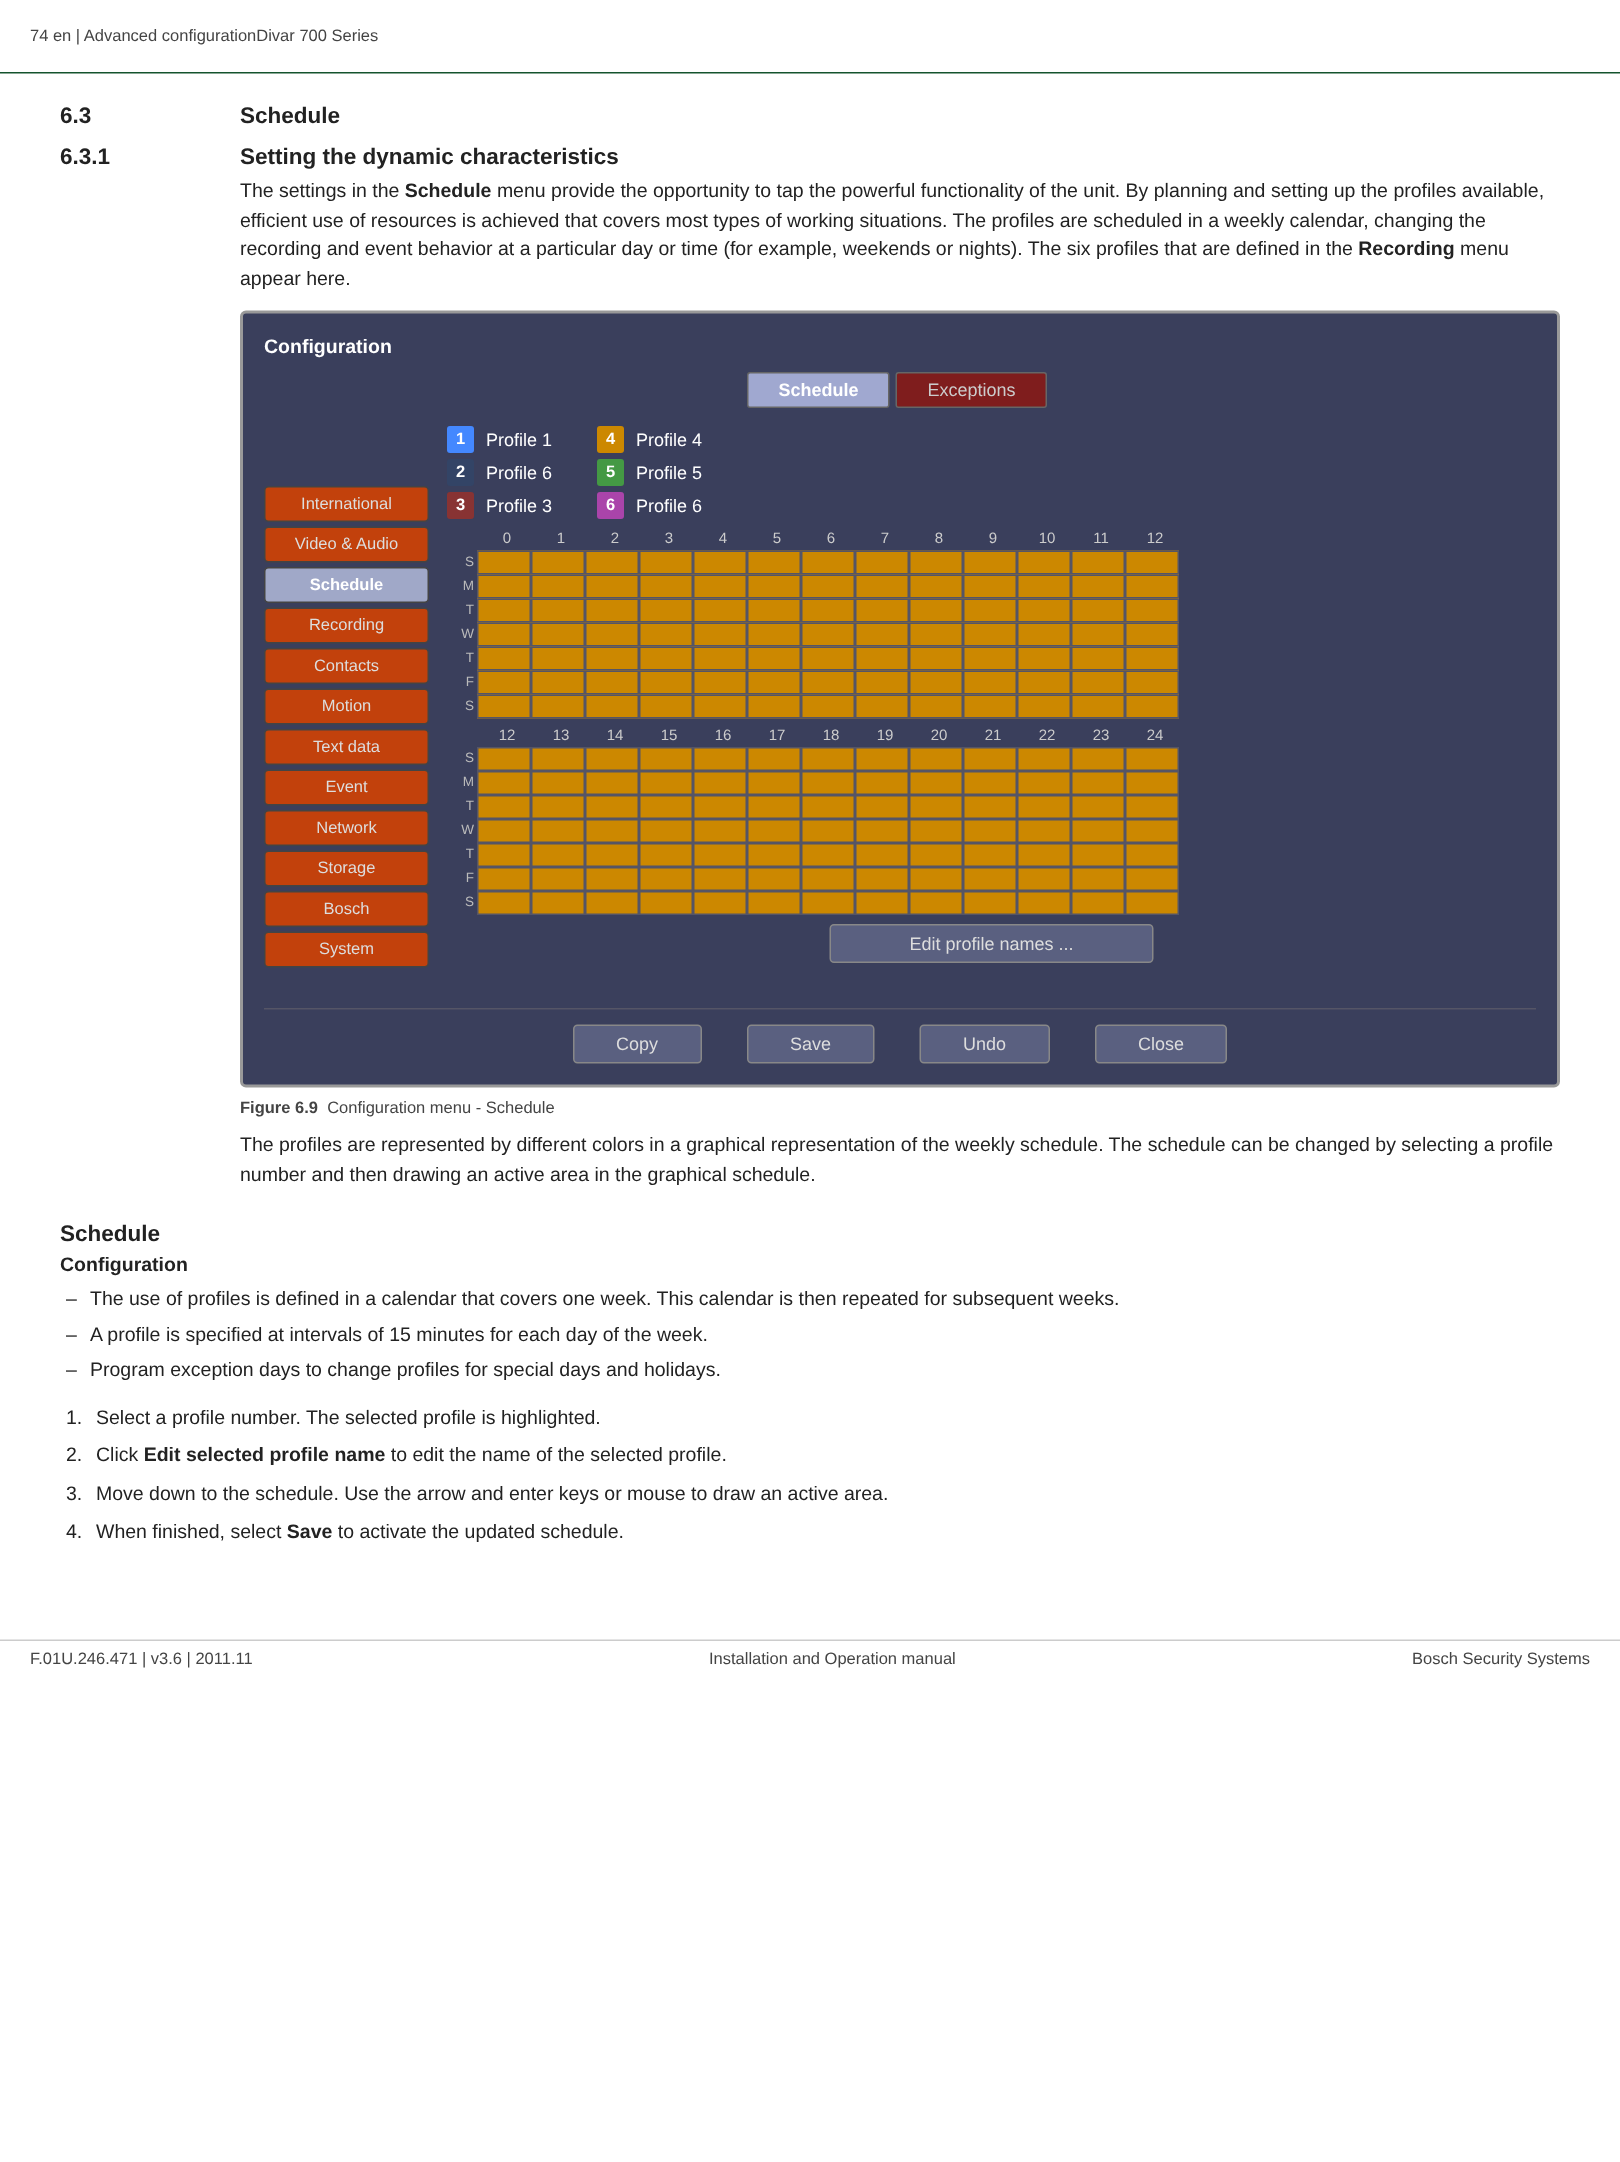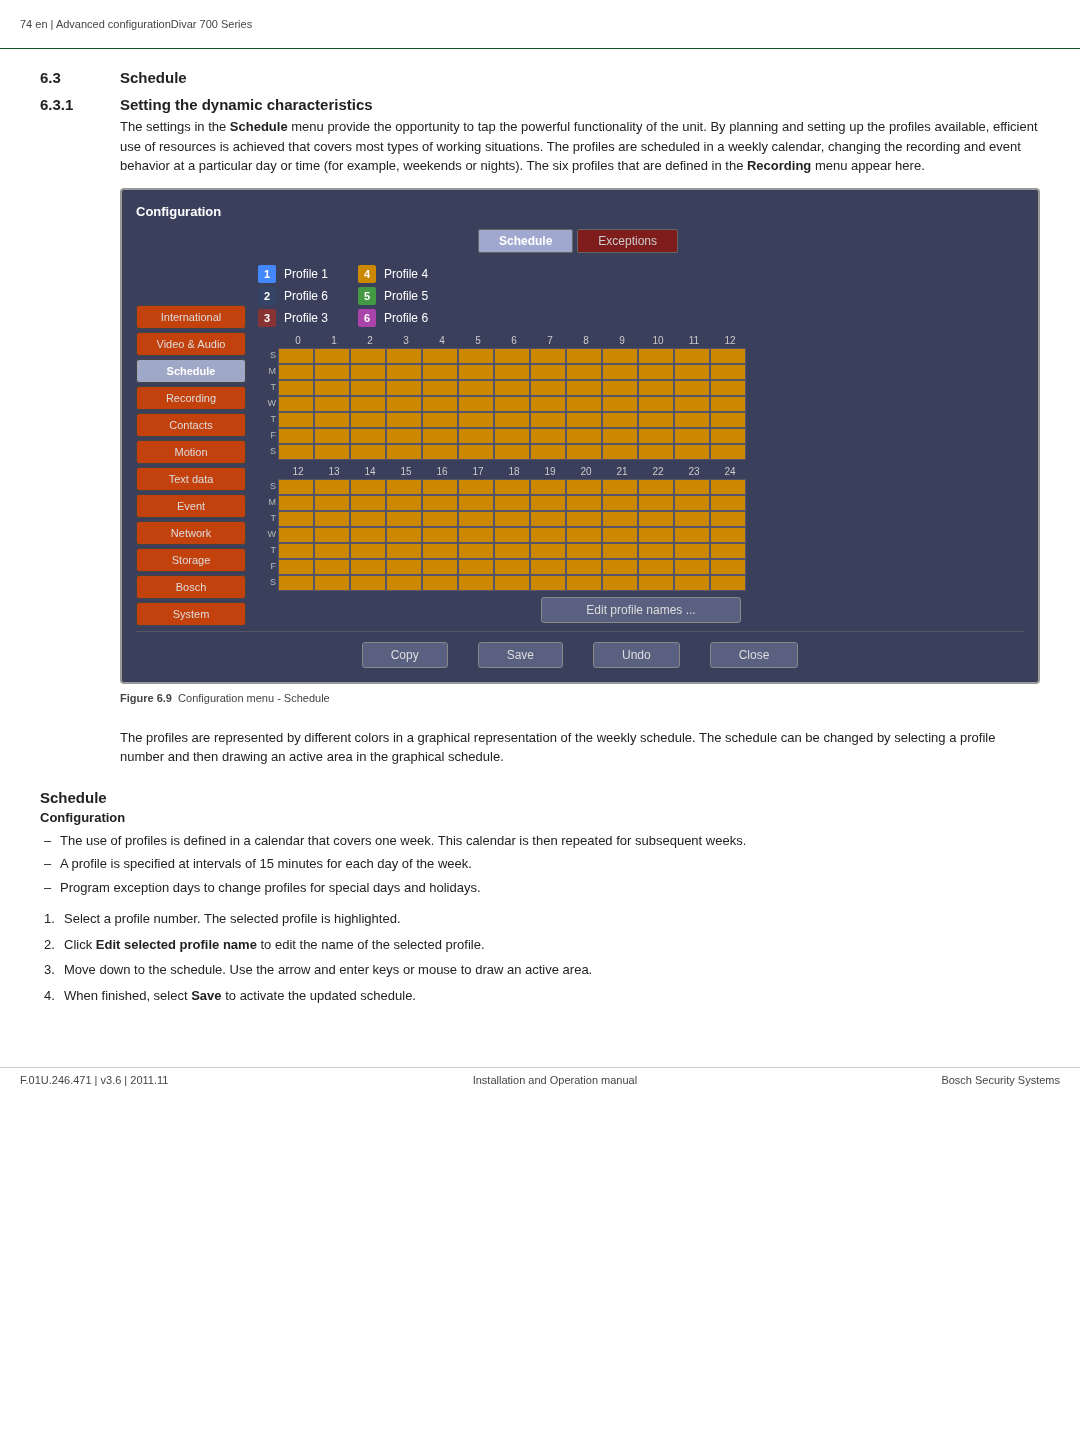--- a/index.html
+++ b/index.html
@@ -26,20 +26,21 @@
     }
 
     
     .section-number {
       font-weight: bold;
       font-size: 15px;
       color: #222;
     }
     .section-row {
       display: flex;
+      gap: 40px;
       margin-bottom: 10px;
     }
     .section-num-col {
       width: 80px;
       flex-shrink: 0;
     }
     .section-content-col {
       flex: 1;
     }
     .section-title {
@@ -223,50 +224,50 @@
     .edit-profile-btn {
       background: #5a6080;
       color: #ddd;
       border: 1px solid #888;
       padding: 5px 18px;
       font-size: 12px;
       cursor: pointer;
       border-radius: 3px;
       margin: 6px auto;
       display: block;
-      width: 200px;
+      width: 216px;
       text-align: center;
     }
 
     
     .bottom-btns {
       display: flex;
       gap: 30px;
       justify-content: center;
-      margin-top: 2px;
+      margin-top: 24px;
       padding-top: 10px;
       border-top: 1px solid #556;
     }
     .bottom-btn {
       background: #5a6080;
       color: #ddd;
       border: 1px solid #888;
       padding: 5px 28px;
       font-size: 12px;
       cursor: pointer;
       border-radius: 3px;
       min-width: 80px;
       text-align: center;
     }
 
     
     .figure-caption {
       font-size: 11px;
       color: #444;
-      margin-bottom: 24px;
+      margin-bottom: 8px;
     }
     .figure-caption strong {
       font-weight: bold;
     }
 
     
     .page-footer {
       border-top: 1px solid #ccc;
       padding: 6px 20px;
       display: flex;

